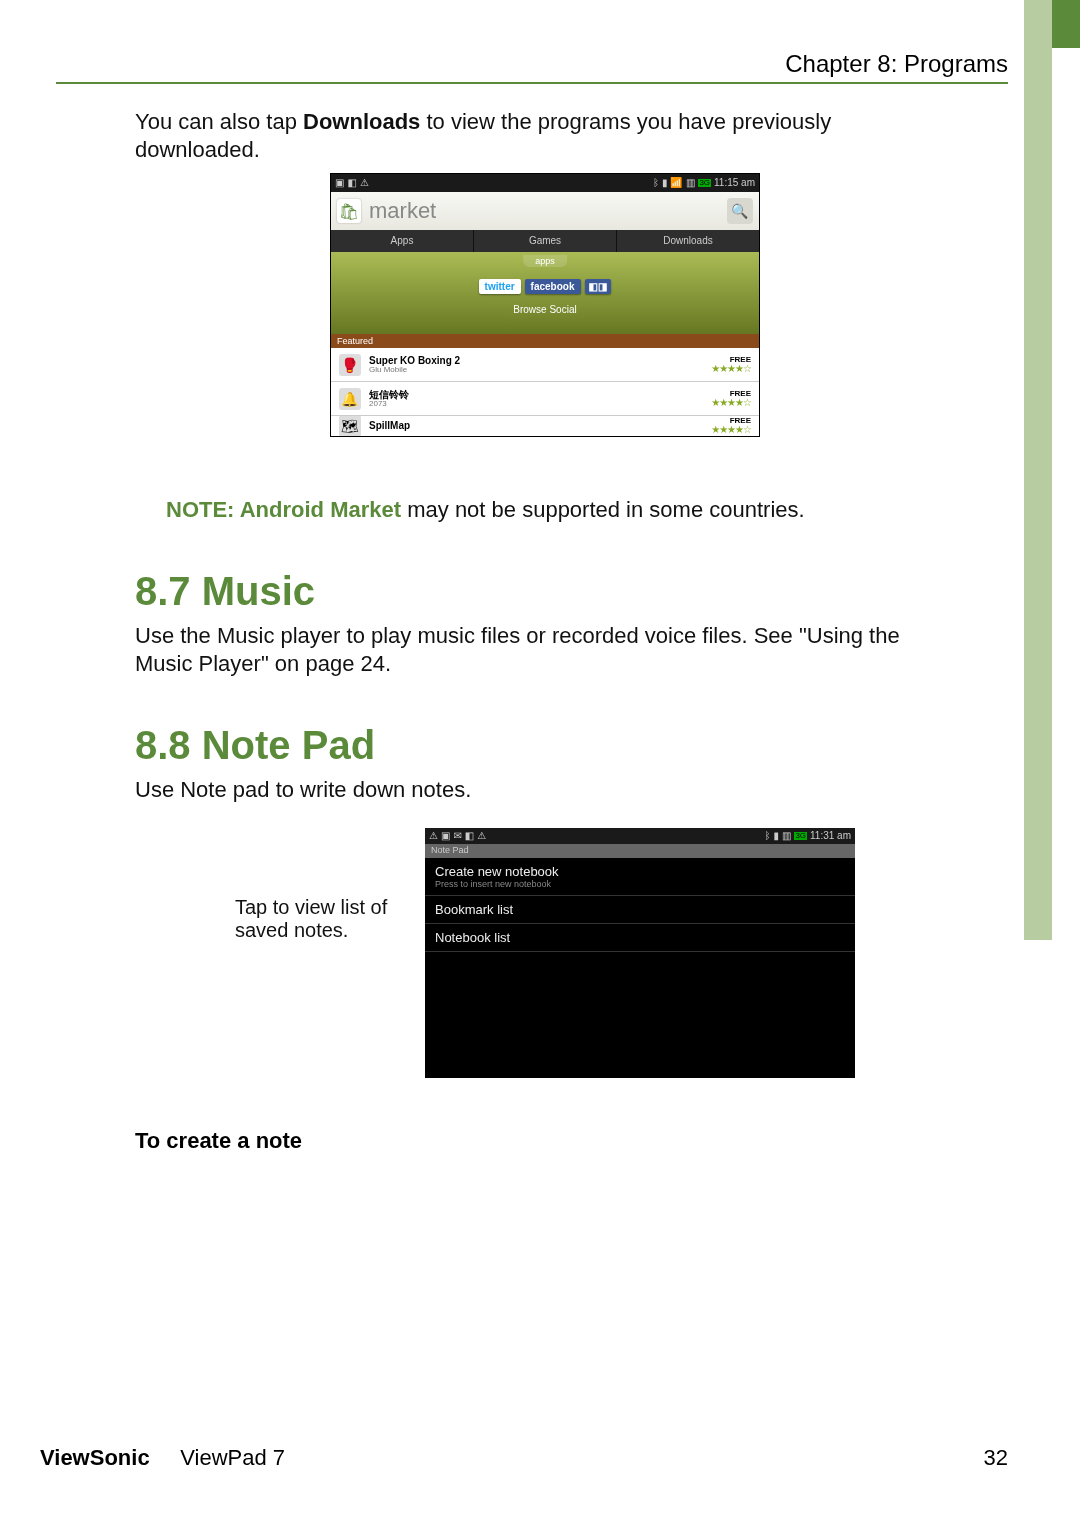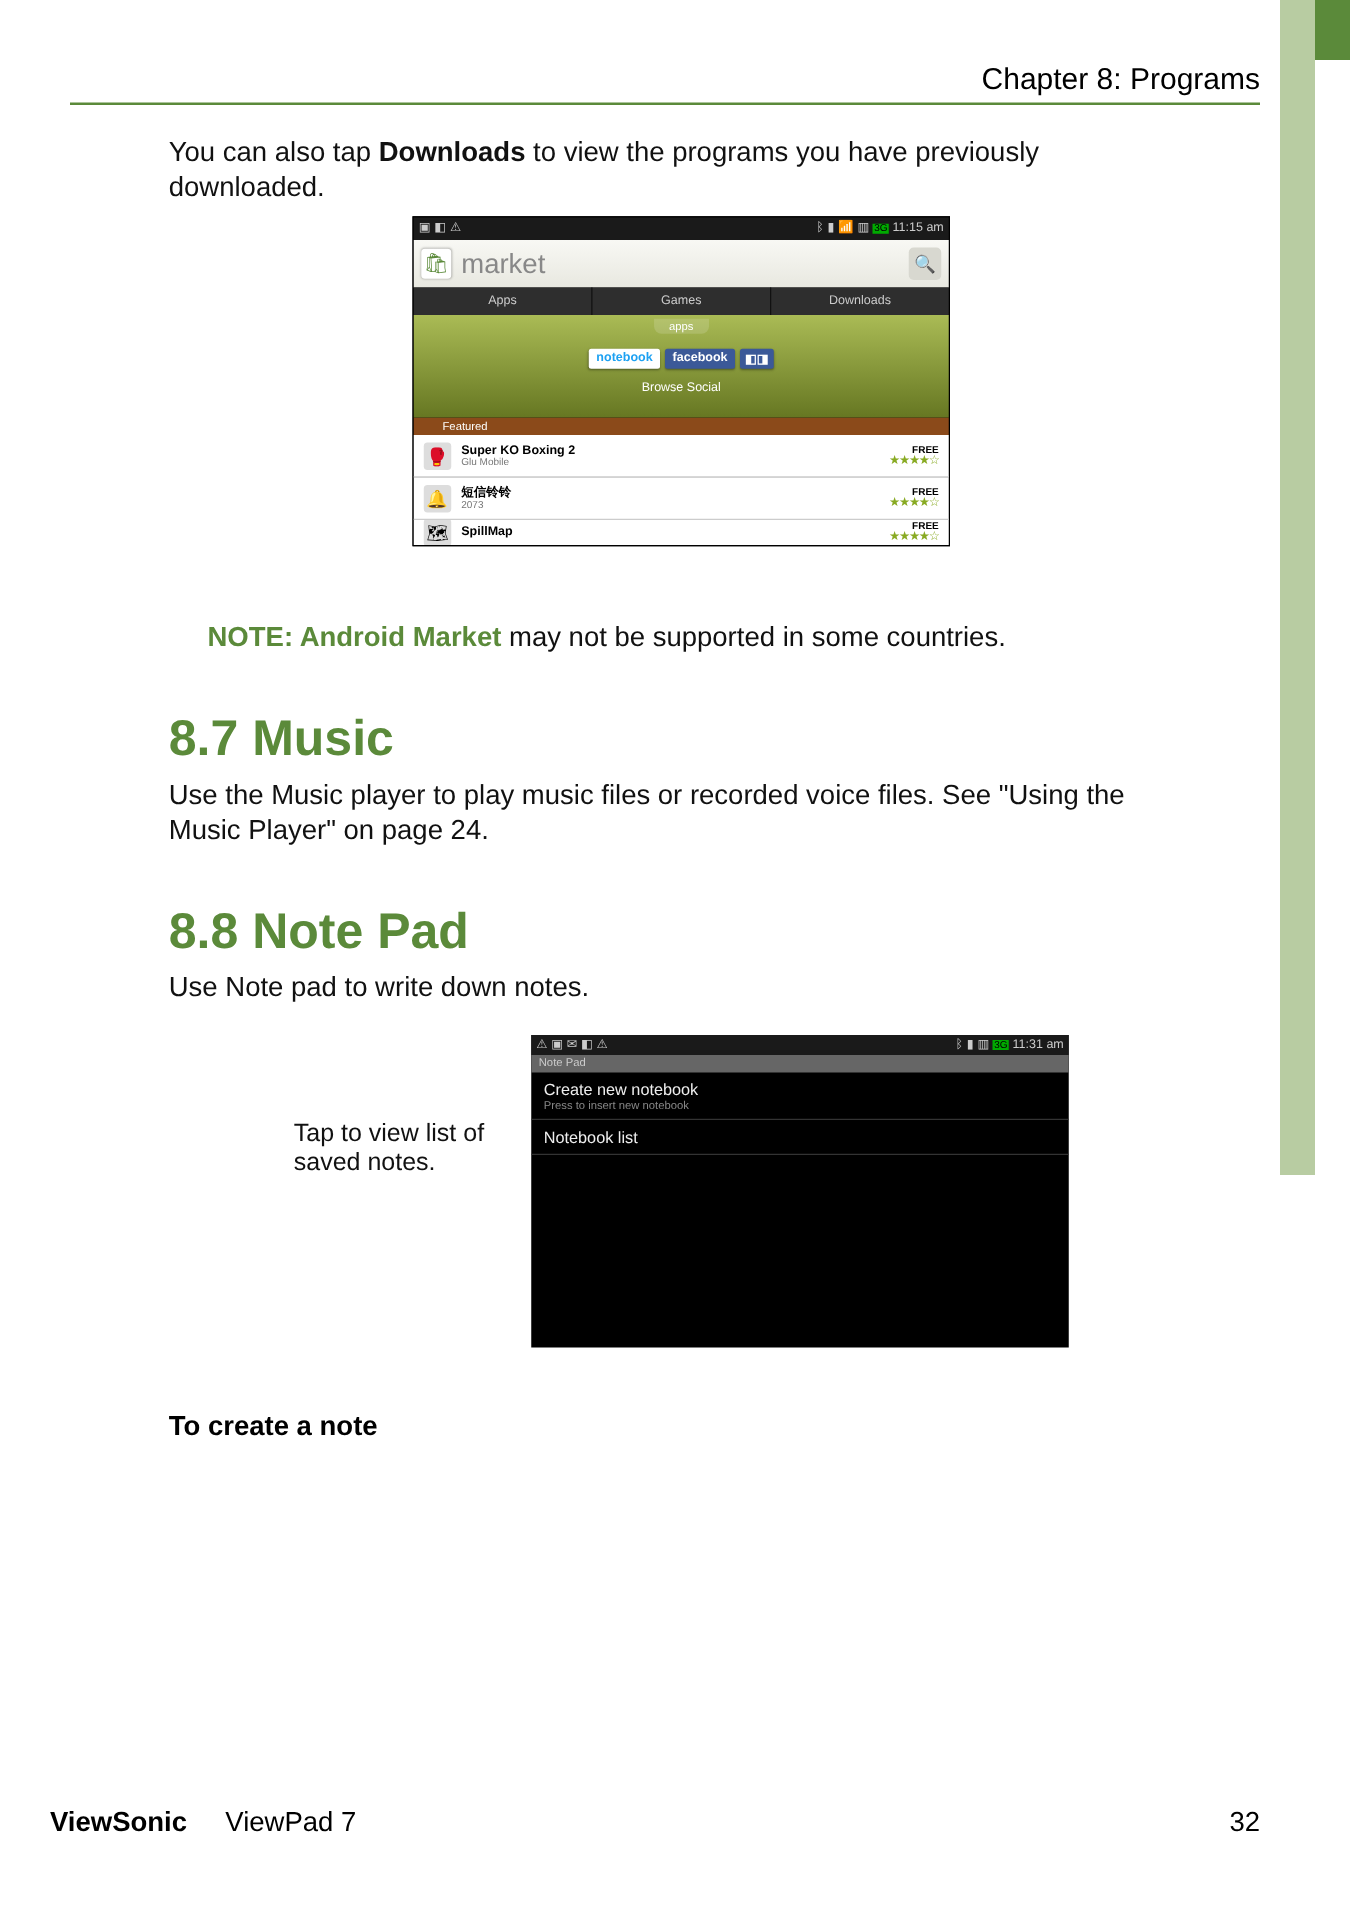--- a/index.html
+++ b/index.html
@@ -123,21 +123,21 @@
   .m-chip {
     background: #fff; padding: 2px 6px; font-size: 10px; font-weight: 700;
     border-radius: 2px; box-shadow: 0 1px 2px rgba(0,0,0,.4);
   }
   .m-chip.tw { color: #1da1f2; }
   .m-chip.fb { background: #3b5998; color: #fff; }
   .m-chip.alt { background: #3b5998; color: #fff; padding: 2px 4px; }
   .m-browse { margin-top: 10px; font-size: 10px; color: #fff; }
   .m-browse b { font-weight: 400; text-align: right; }
   .m-featured {
-    background: #8b4a1a; color: #fff; font-size: 9px; padding: 2px 23px;
+    background: #8b4a1a; color: #fff; font-size: 9px; padding: 2px 6px;
   }
   .m-row {
     background: #fff; height: 34px; display: flex; align-items: center;
     padding: 0 8px; border-bottom: 1px solid #ccc; gap: 8px;
   }
   .m-row:last-of-type { height: 20px; overflow: hidden; border-bottom: none; }
   .m-app-icon {
     width: 22px; height: 22px; background: #ddd; border-radius: 3px;
     display: flex; align-items: center; justify-content: center; font-size: 14px;
   }
@@ -236,21 +236,21 @@
           </div>
       </div>
       <div class="m-tabs">
         <div class="m-tab">Apps</div>
         <div class="m-tab">Games</div>
         <div class="m-tab">Downloads</div>
       </div>
       <div class="m-banner">
         <div class="m-banner-title">apps</div>
         <div class="m-chips">
-          <div class="m-chip tw">notebook</div>
+          <div class="m-chip tw">twitter</div>
           <div class="m-chip fb">facebook</div>
           <div class="m-chip alt">◧◨</div>
         </div>
         <div class="m-browse">
           <span>Browse </span><b>Social</b>
         </div>
       </div>
       <div class="m-featured">Featured</div>
 
       <div class="m-row">
@@ -325,20 +325,23 @@
           <span>11:31 am</span>
         </div>
       </div>
       <div class="np-title">Note Pad</div>
 
       <div class="np-item">
         <div class="np-item-main">Create new notebook</div>
         <div class="np-item-sub">Press to insert new notebook</div>
       </div>
       <div class="np-item">
+        <div class="np-item-main">Bookmark list</div>
+      </div>
+      <div class="np-item">
         <div class="np-item-main">Notebook list</div>
       </div>
     </div>
   </div>
 
   <div class="subhead">To create a note</div>
 
 </div>
 
 <div class="footer">

